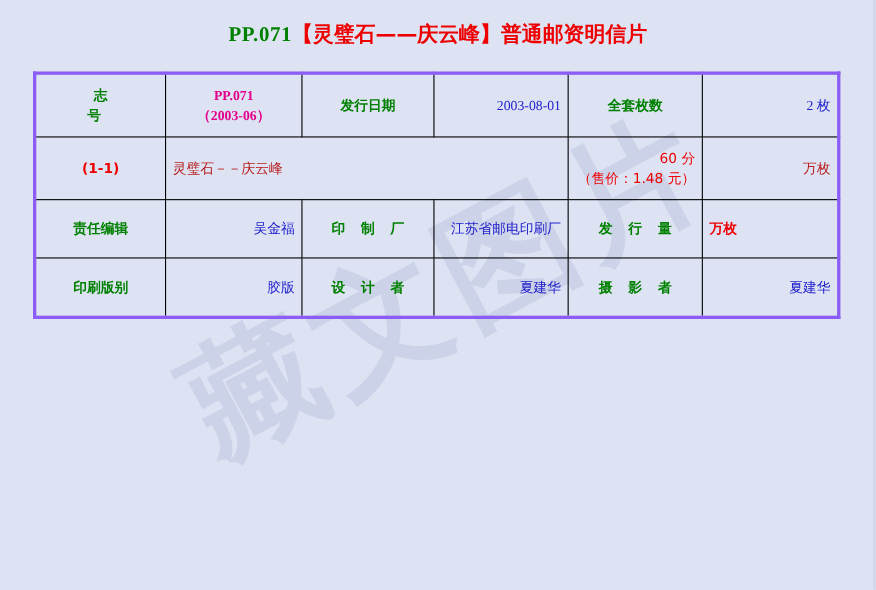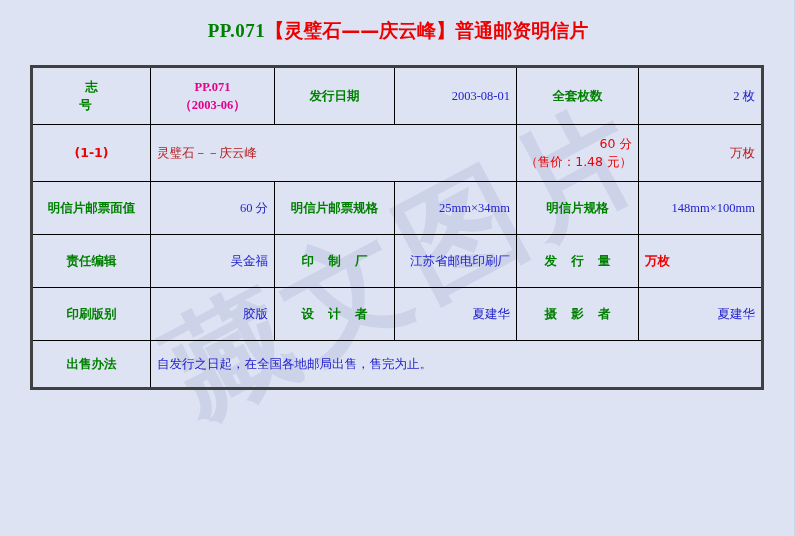--- a/index.html
+++ b/index.html
@@ -69,21 +69,21 @@
     letter-spacing: 0px;
   }
   
   #info-table {
     position: absolute;
     left: 30px;
     top: 65px;
     width: 731px;
     border-collapse: collapse;
     table-layout: fixed;
-    border: 3px solid #404040;
+    border: 3px solid #8b5cf6;
     z-index: 2;
     background: transparent;
   }
   #info-table td {
     border: 1px solid #000000;
     padding: 4px 6px;
     vertical-align: middle;
     font-size: 12.5px;
     line-height: 1.45;
     background: transparent;
@@ -192,48 +192,36 @@
       <tr class="row-tall">
         <td class="red-b c">(1-1)</td>
         <td class="red" colspan="3">灵璧石－－庆云峰</td>
         <td class="price-cell">
           <div class="nowrap">60 分</div>
           <div class="nowrap">（售价：1.48 元）</div>
         </td>
         <td class="red r">万枚</td>
       </tr>
 
-      <tr class="row-mid">
-        <td class="lbl">明信片邮票面值</td>
-        <td class="val">60 分</td>
-        <td class="lbl">明信片邮票规格</td>
-        <td class="val">25mm×34mm</td>
-        <td class="lbl">明信片规格</td>
-        <td class="val">148mm×100mm</td>
-      </tr>
 
       <tr class="row-mid">
         <td class="lbl">责任编辑</td>
         <td class="val val-cn">吴金福</td>
         <td class="lbl sp1">印 制 厂</td>
         <td class="val val-cn">江苏省邮电印刷厂</td>
         <td class="lbl sp1">发 行 量</td>
         <td class="red-b">万枚</td>
       </tr>
 
       <tr class="row-mid">
         <td class="lbl">印刷版别</td>
         <td class="val val-cn">胶版</td>
         <td class="lbl sp1">设 计 者</td>
         <td class="val val-cn">夏建华</td>
         <td class="lbl sp1">摄 影 者</td>
         <td class="val val-cn">夏建华</td>
       </tr>
 
-      <tr class="row-short">
-        <td class="lbl">出售办法</td>
-        <td class="sell-text" colspan="5">自发行之日起，在全国各地邮局出售，售完为止。</td>
-      </tr>
 
     </tbody>
   </table>
 
 </div>
 
 </body></html>

